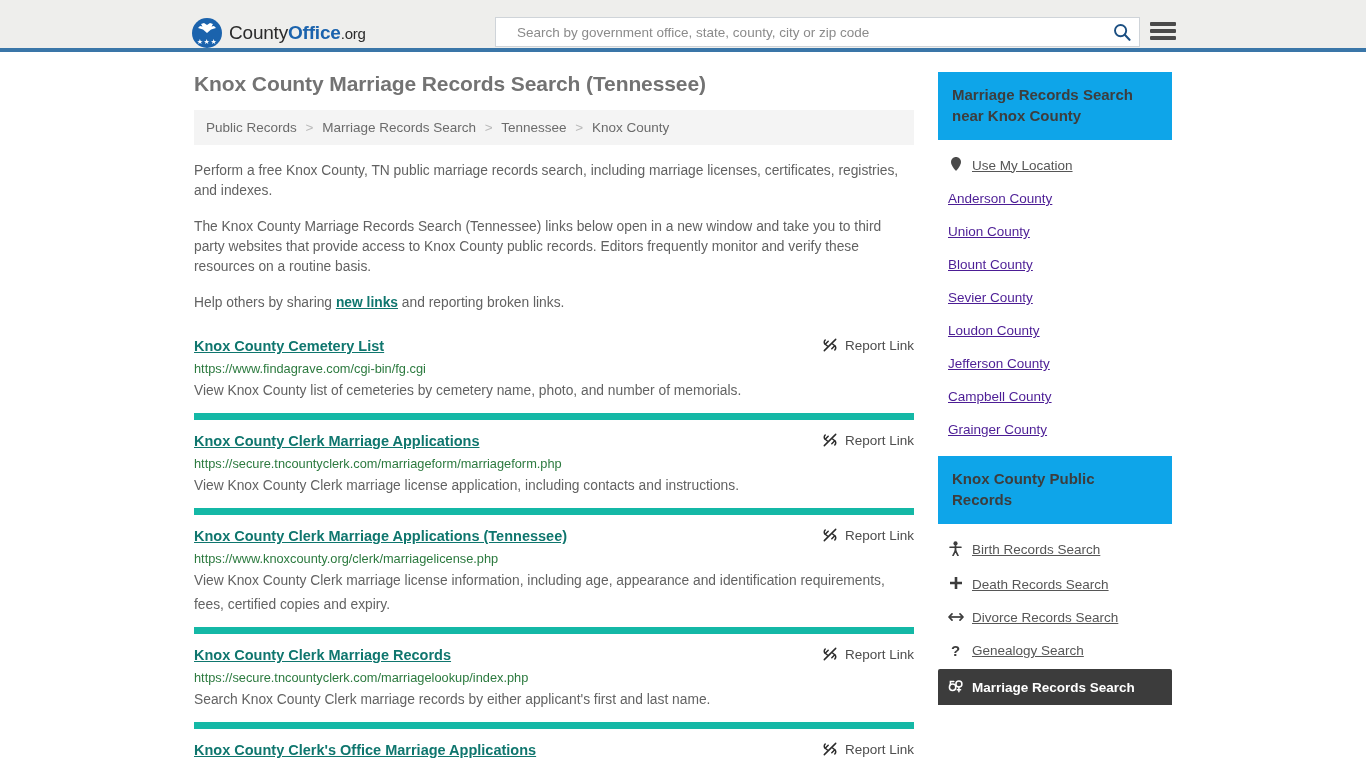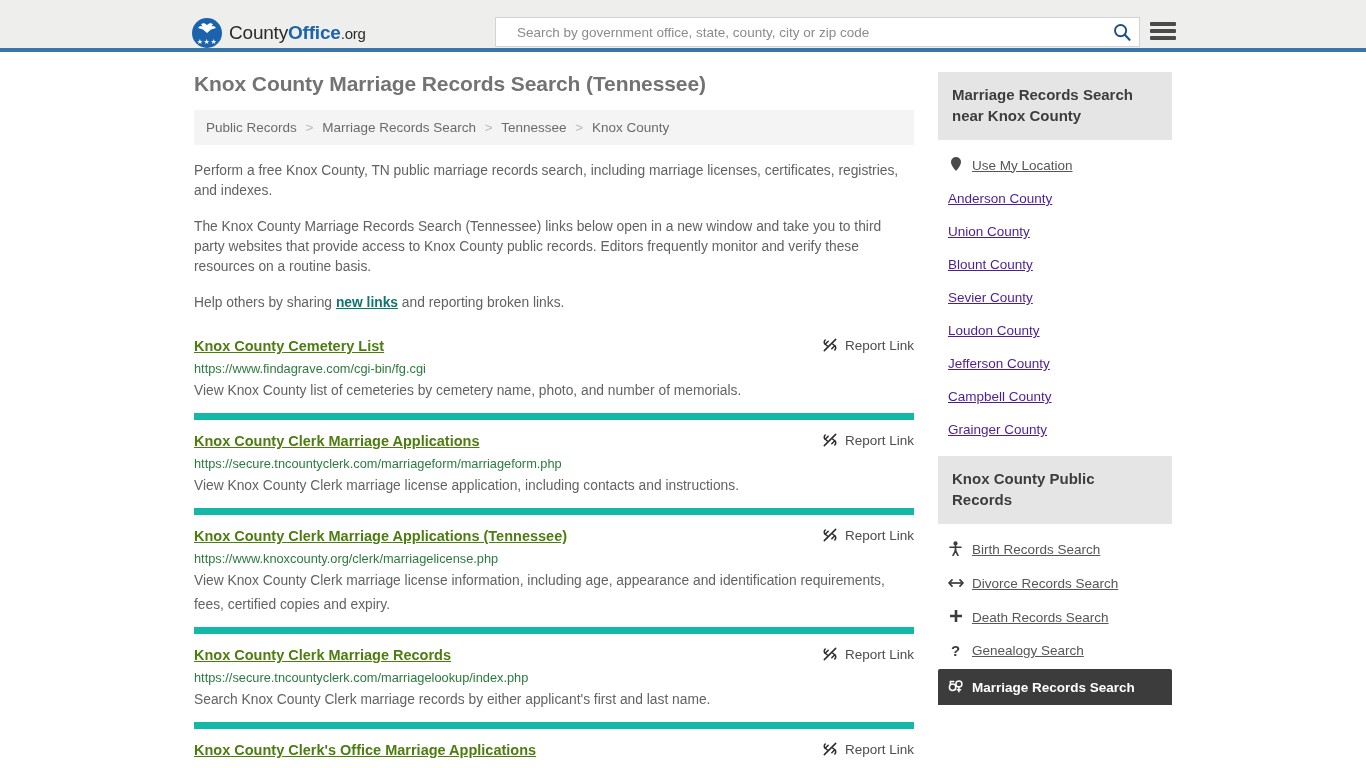--- a/index.html
+++ b/index.html
@@ -127,21 +127,21 @@
     padding: 12px 0 10px 0;
     position: relative;
   }
   .result:first-of-type { border-top: none; padding-top: 8px; }
   .result-head {
     display: flex; align-items: flex-start; justify-content: space-between;
   }
   .result-title {
     font-size: 14.5px;
     font-weight: bold;
-    color: #4d7c0f;
+    color: #0f766e;
     text-decoration: underline;
     cursor: pointer;
     line-height: 19px;
     max-width: 600px;
   }
   .report-link {
     display: flex; align-items: center; gap: 7px;
     cursor: pointer; flex: none;
     white-space: nowrap;
   }
@@ -155,21 +155,21 @@
   .result-desc {
     font-size: 13.8px;
     color: #636363;
     line-height: 24px;
     margin-top: 2px;
   }
 
   
   .panel { margin-bottom: 10px; }
   .panel-head {
-    background: #e5e5e5;
+    background: #0ea5e9;
     padding: 12px 14px 14px 14px;
     font-size: 15px;
     font-weight: bold;
     color: #3d3d3d;
     line-height: 21px;
   }
   .panel-list { padding: 8px 0 0 0; margin: 0; list-style: none; }
   .panel-item {
     display: flex; align-items: center; gap: 9px;
     padding: 9px 0 9px 10px;
@@ -372,32 +372,32 @@
             <li class="panel-item">
               <span class="ic"><svg width="13" height="15" viewBox="0 0 13 15">
                   <circle cx="6.5" cy="2.4" r="2.1" fill="#3c3c3c"></circle>
                   <path d="M1 6.2 L12 6.2" stroke="#3c3c3c" stroke-width="1.6" stroke-linecap="round"></path>
                   <path d="M6.5 5 L6.5 10" stroke="#3c3c3c" stroke-width="1.8" stroke-linecap="round"></path>
                   <path d="M6.5 9.6 L4 14.6 M6.5 9.6 L9 14.6" stroke="#3c3c3c" stroke-width="1.6" stroke-linecap="round"></path>
                 </svg></span>
               <a>Birth Records Search</a>
             </li>
             <li class="panel-item">
+              <span class="ic"><svg width="14" height="14" viewBox="0 0 14 14">
+                  <path d="M7 1 L7 13 M1 7 L13 7" stroke="#3c3c3c" stroke-width="2.6" stroke-linecap="butt"></path>
+                </svg></span>
+              <a>Death Records Search</a>
+            </li>
+            <li class="panel-item">
               <span class="ic"><svg width="16" height="12" viewBox="0 0 16 12">
                   <path d="M1.2 6 L14.8 6" stroke="#3c3c3c" stroke-width="1.7"></path>
                   <path d="M4 2.8 L1 6 L4 9.2" fill="none" stroke="#3c3c3c" stroke-width="1.7" stroke-linecap="round" stroke-linejoin="round"></path>
                   <path d="M12 2.8 L15 6 L12 9.2" fill="none" stroke="#3c3c3c" stroke-width="1.7" stroke-linecap="round" stroke-linejoin="round"></path>
                 </svg></span>
               <a>Divorce Records Search</a>
-            </li>
-            <li class="panel-item">
-              <span class="ic"><svg width="14" height="14" viewBox="0 0 14 14">
-                  <path d="M7 1 L7 13 M1 7 L13 7" stroke="#3c3c3c" stroke-width="2.6" stroke-linecap="butt"></path>
-                </svg></span>
-              <a>Death Records Search</a>
             </li>
             <li class="panel-item">
               <span class="ic" style="font-weight: bold; font-size: 15px;">?</span>
               <a>Genealogy Search</a>
             </li>
             <li class="panel-item active">
               <span class="ic"><svg width="16" height="14" viewBox="0 0 16 14">
                   <circle cx="4.6" cy="8.2" r="3.2" fill="none" stroke="#ffffff" stroke-width="1.5"></circle>
                   <path d="M2.4 6 L2.4 2.6 L5.8 2.6" fill="none" stroke="#ffffff" stroke-width="1.5" stroke-linecap="round"></path>
                   <circle cx="10.9" cy="5.0" r="3.0" fill="none" stroke="#ffffff" stroke-width="1.5"></circle>

